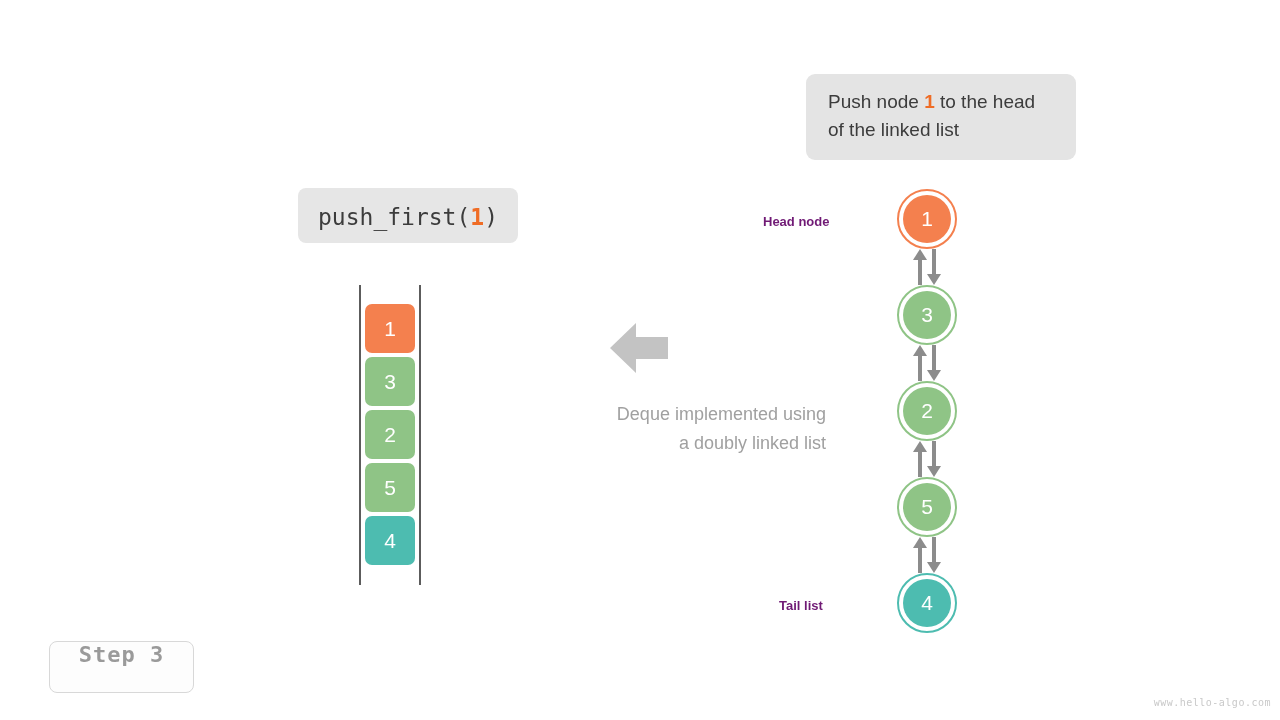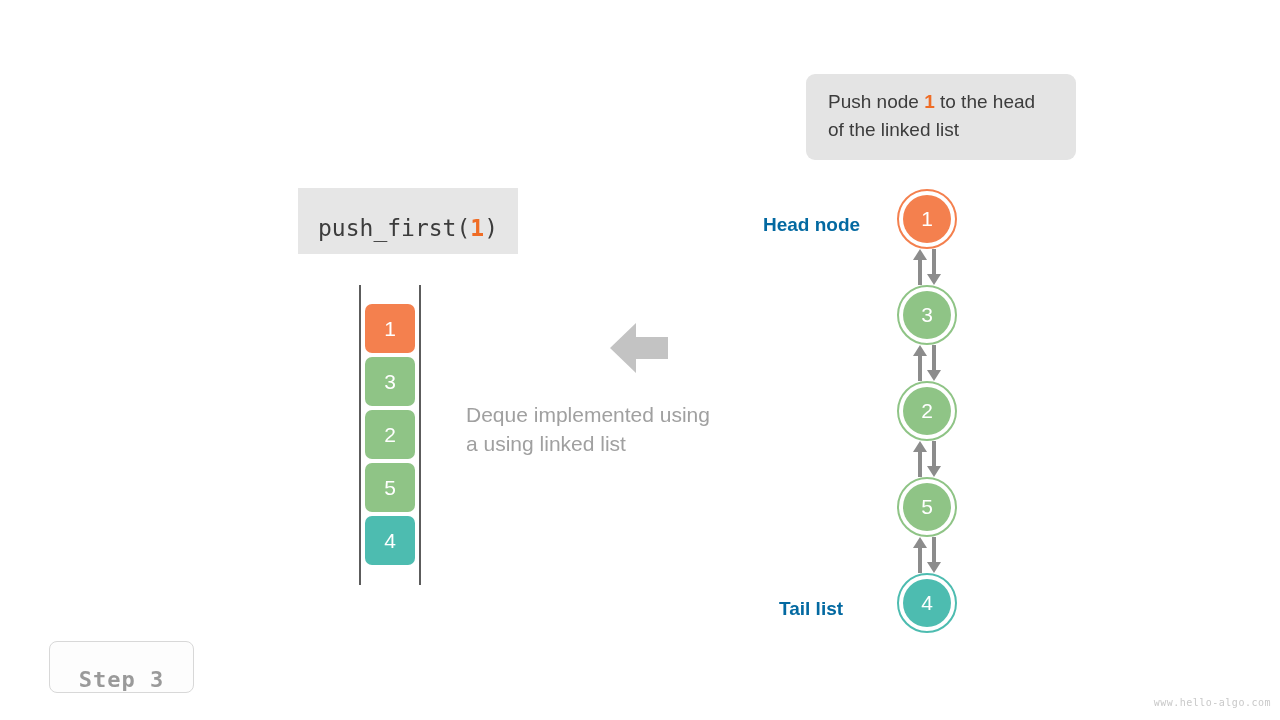--- a/index.html
+++ b/index.html
@@ -35,44 +35,44 @@
     font-size: 19px;
     line-height: 28px;
   }
   .callout .hl { color: #ef6c25; font-weight: bold; }
 
   
   .code-chip {
     position: absolute;
     left: 285px;
     top: 188px;
-    padding: 27px 20px 13px 20px;
+    padding: 16px 20px 13px 20px;
     background: #e6e6e6;
-    border-radius: 0;
+    border-radius: 8px;
     font-family: "DejaVu Sans Mono", monospace;
     font-size: 23px;
     color: #3c3c3c;
     letter-spacing: 0px;
     white-space: nowrap;
   }
   .code-chip .hl { color: #ef6c25; font-weight: bold; }
 
   
   .step-badge {
     position: absolute;
     left: 36px;
     top: 641px;
     width: 145px;
     height: 52px;
     box-sizing: border-box;
     background: #fdfdfd;
     border: 1.5px solid #d8d8d8;
     border-radius: 8px;
     display: flex;
-    align-items: flex-end;
+    align-items: flex-start;
     justify-content: center;
     font-family: "DejaVu Sans Mono", monospace;
     font-size: 22px;
     font-weight: bold;
     color: #9a9a9a;
     letter-spacing: 1px;
   }
 
   
   .watermark {
@@ -128,22 +128,22 @@
     left: 597px;
     top: 322px;
     width: 58px;
     height: 52px;
   }
   .caption {
     position: absolute;
     left: 453px;
     top: 400px;
     width: 360px;
-    text-align: left;
-    font-size: 21px;
+    text-align: right;
+    font-size: 18px;
     line-height: 29px;
     color: #a0a0a0;
   }
 
   
   .linked-list {
     position: absolute;
     left: 884px;
     top: 189px;
     width: 72px;
@@ -185,23 +185,23 @@
   .ll-link {
     position: absolute;
     left: 14px;
     width: 32px;
     height: 36px;
   }
 
   
   .side-label {
     position: absolute;
-    font-size: 19px;
+    font-size: 13px;
     font-weight: bold;
-    color: #0369a1;
+    color: #701a75;
     white-space: nowrap;
   }
   .side-label.head { left: 750px; top: 214px; }
   .side-label.tail { left: 766px; top: 598px; }
 </style>
 </head>
 <body>
 
 <div class="stage">
 
@@ -236,21 +236,21 @@
   </div>
 
   <div class="center-arrow">
     <svg width="58" height="52" viewBox="0 0 58 52">
       <polygon points="0,26 26,1 26,15 58,15 58,37 26,37 26,51" fill="#C3C3C3"></polygon>
     </svg>
   </div>
 
   <div class="caption">
     <div>Deque implemented using</div>
-    <div>a using linked list</div>
+    <div>a doubly linked list</div>
   </div>
 
   <div class="side-label head">Head node</div>
   <div class="side-label tail">Tail list</div>
 
   <div class="linked-list">
 
     <div class="ll-node" style="top:0px; color:#F4804E">
       <span class="ring"></span>
       <span class="disc"></span>

